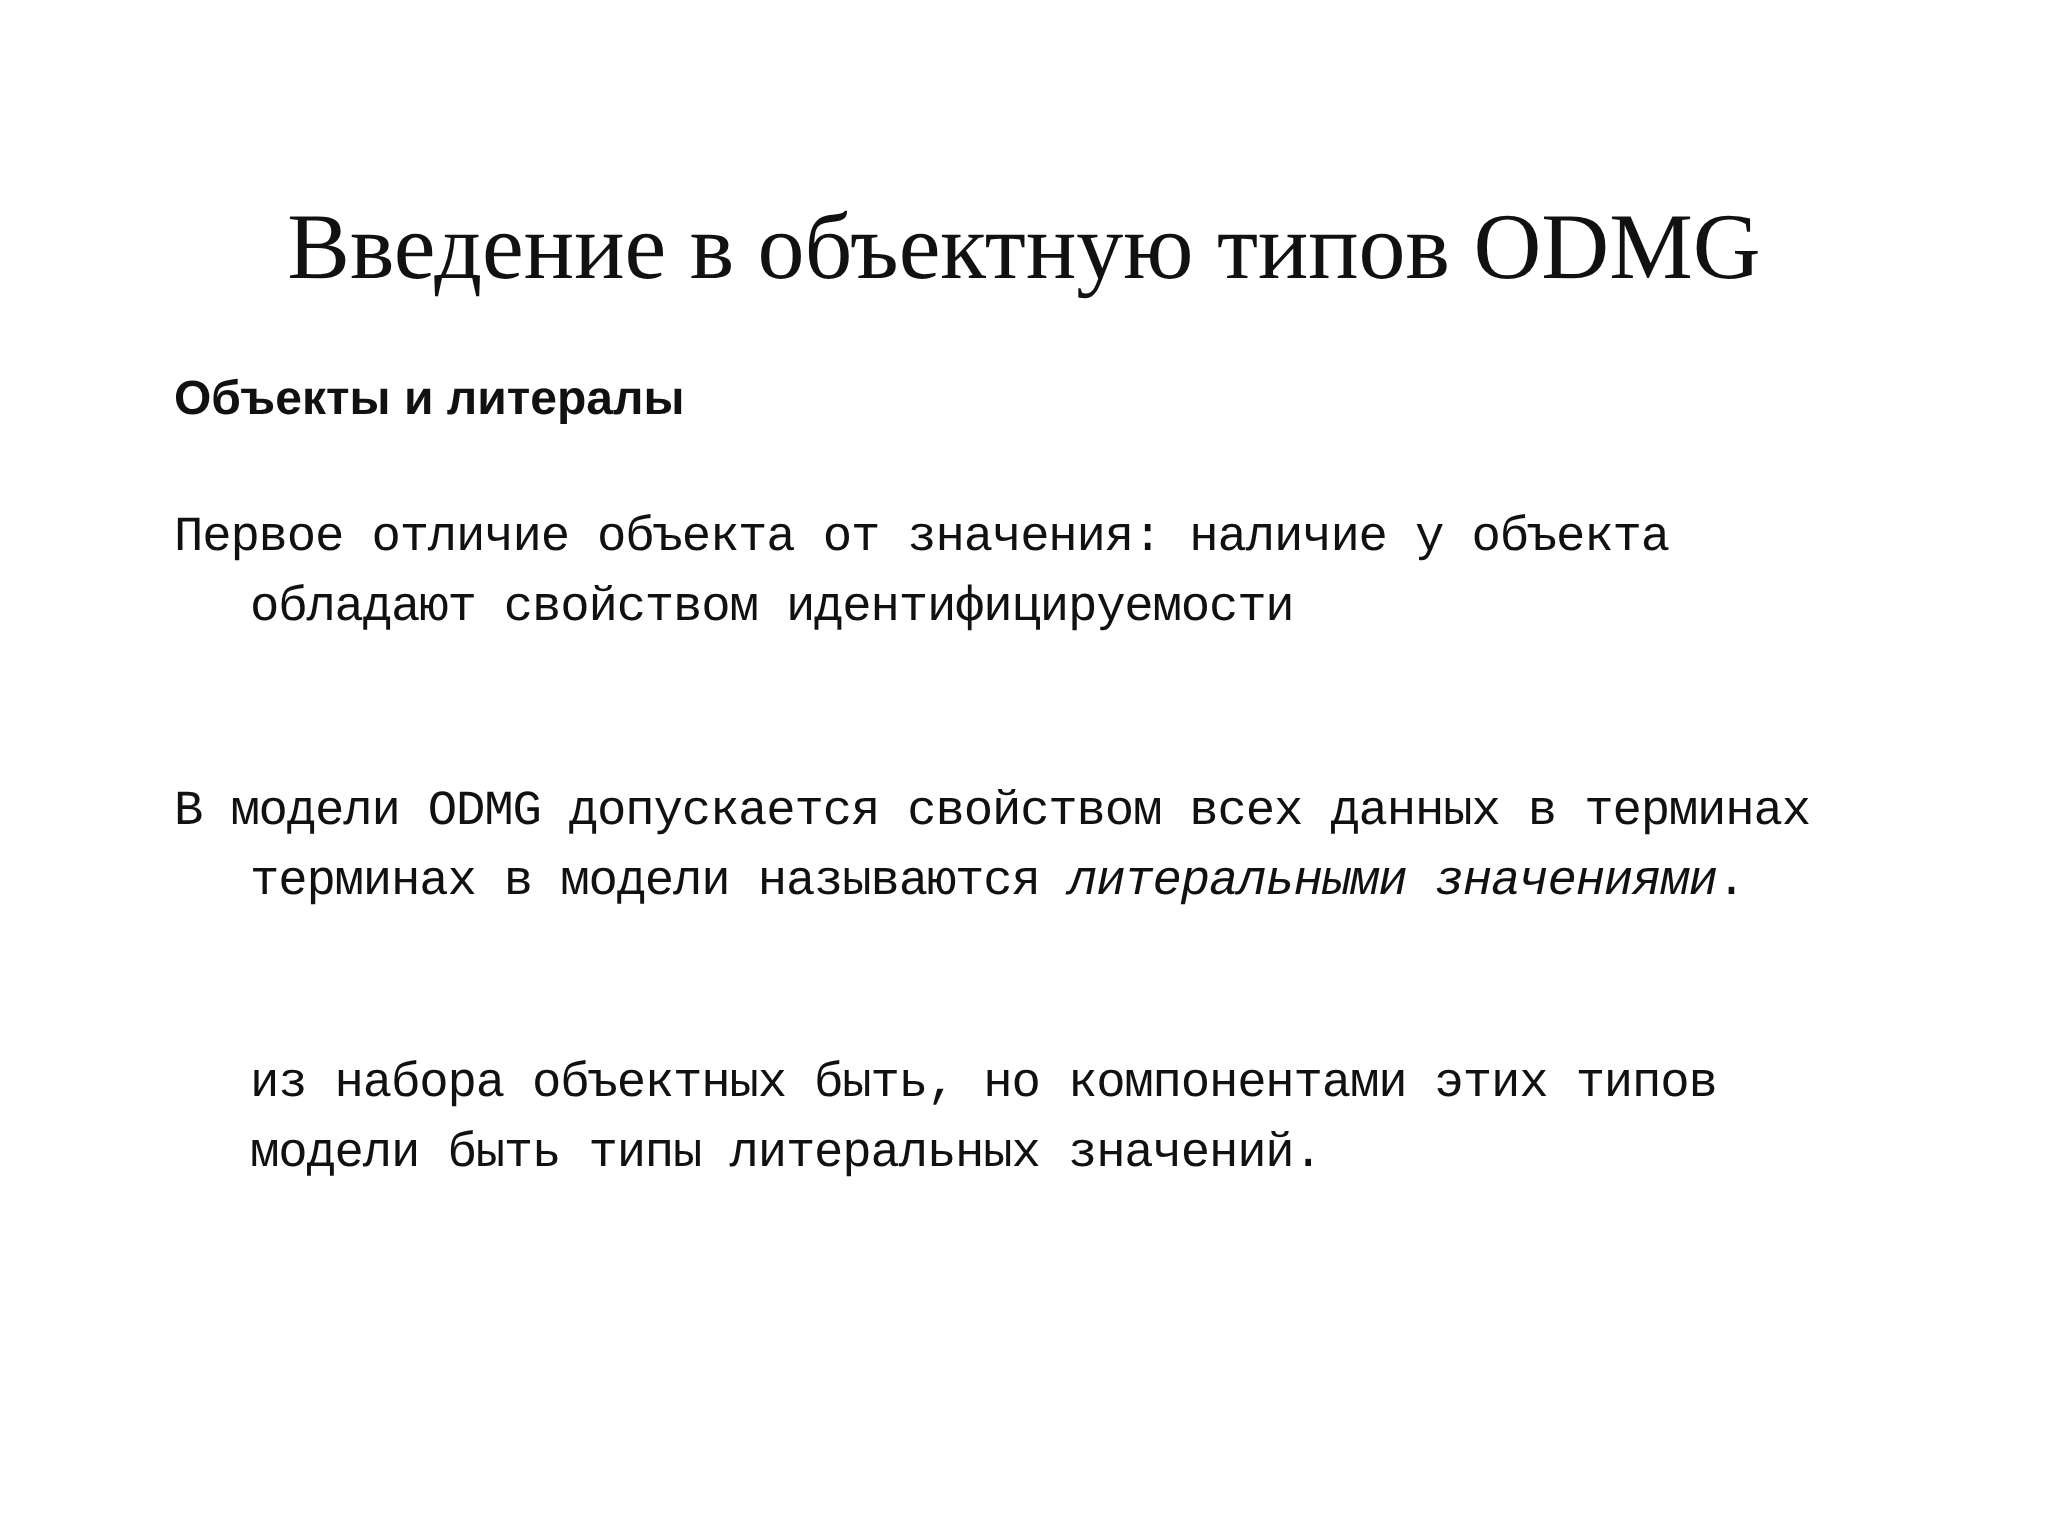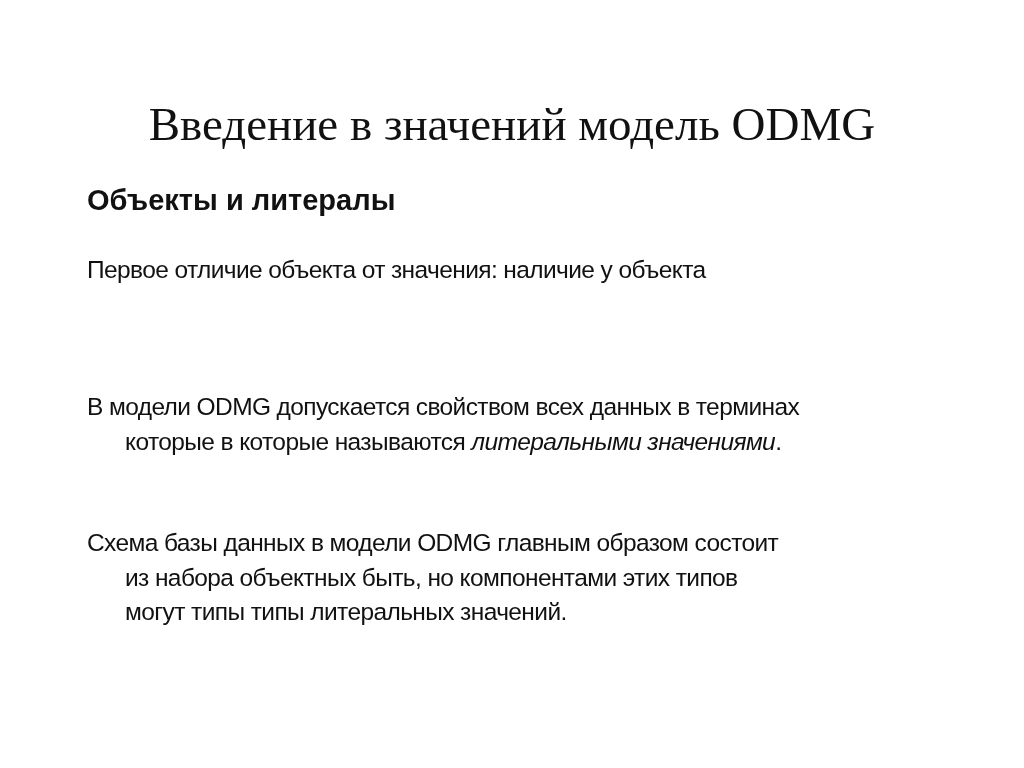--- a/index.html
+++ b/index.html
@@ -26,59 +26,59 @@
       color: #111111;
       margin: 0;
       font-weight: normal;
     }
     .subtitle {
       position: absolute;
       left: 87px;
       top: 185px;
       font-family: "Liberation Sans", sans-serif;
       font-weight: bold;
-      font-size: 29px;
+      font-size: 24px;
       line-height: 30px;
       margin: 0;
     }
     .para {
       position: absolute;
       left: 87px;
       width: 880px;
-      font-family: Liberation Sans, sans-serif;
+      font-family: Liberation Mono, monospace;
       font-size: 24.5px;
       line-height: 34.5px;
       margin: 0;
       letter-spacing: -0.6px;
     }
     .para .line {
       display: block;
       white-space: nowrap;
     }
     .para .line.indent {
       padding-left: 38px;
     }
     .para-1 { top: 253px; }
     .para-2 { top: 390px; }
     .para-3 { top: 526px; }
     em { font-style: italic; margin-top: 12px; }
   </style>
 </head>
 <body>
 
-<h1 class="slide-title">Введение в значений модель ODMG</h1>
+<h1 class="slide-title">Введение в объектную типов ODMG</h1>
 
 <h2 class="subtitle">Объекты и литералы</h2>
 
 <p class="para para-1">
   <span class="line">Первое отличие объекта от значения: наличие у объекта</span>
+  <span class="line indent">обладают свойством идентифицируемости</span>
 </p>
 
 <p class="para para-2">
   <span class="line">В модели ODMG допускается свойством всех данных в терминах</span>
-  <span class="line indent"><span>которые в которые называются </span><em>литеральными значениями</em><span>.</span></span>
+  <span class="line indent"><span>терминах в модели называются </span><em>литеральными значениями</em><span>.</span></span>
 </p>
 
 <p class="para para-3">
-  <span class="line">Схема базы данных в модели ODMG главным образом состоит</span>
   <span class="line indent">из набора объектных быть, но компонентами этих типов</span>
-  <span class="line indent">могут типы типы литеральных значений.</span>
+  <span class="line indent">модели быть типы литеральных значений.</span>
 </p>
 
 </body></html>

